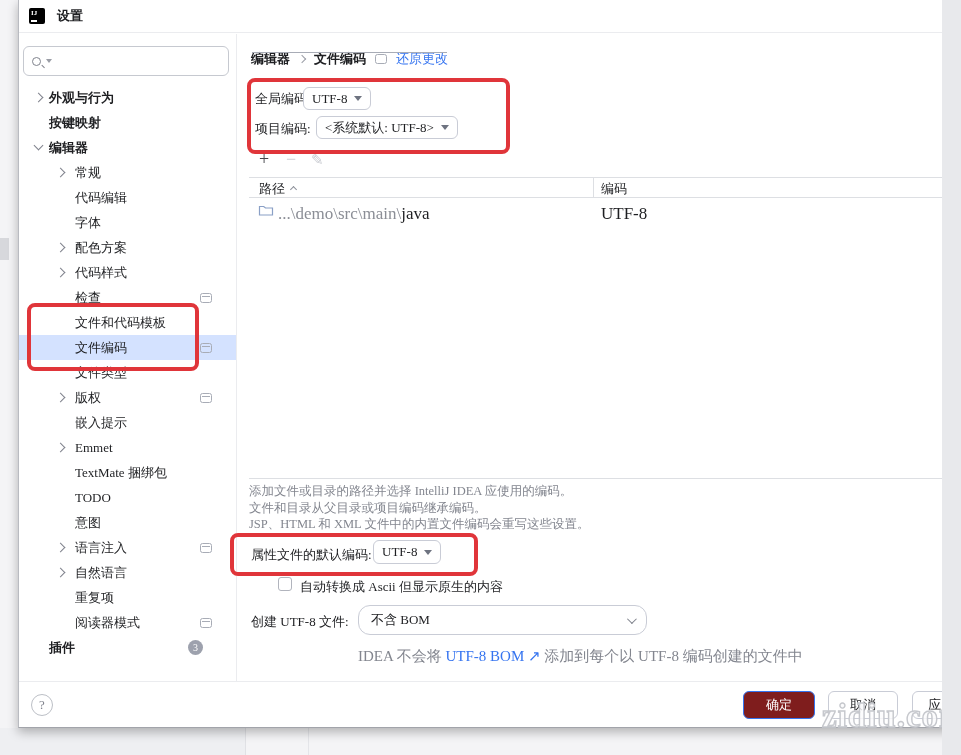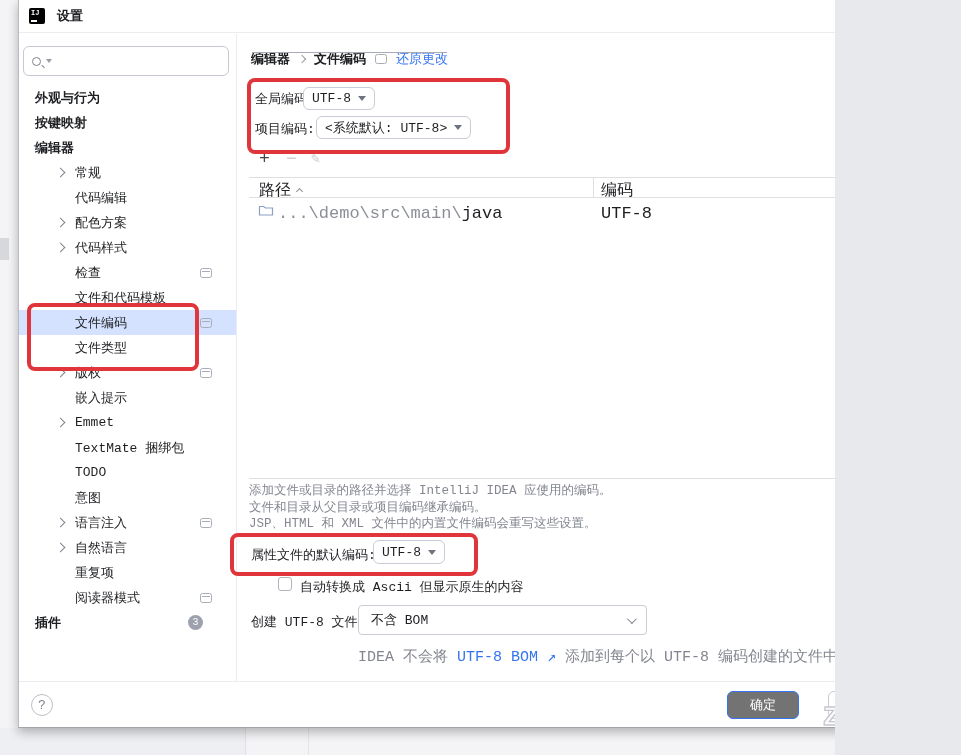--- a/index.html
+++ b/index.html
@@ -1,18 +1,18 @@
 <!DOCTYPE html>
 <html><head>
 <meta charset="utf-8">
 <style>
   * { margin:0; padding:0; box-sizing:border-box; }
   body { background:#e8e9ec; font-family:"Liberation Sans", sans-serif; }
-  .screen { position:relative; width:835px; height:755px; overflow:hidden;
-            background:#f4f4f6; font-family:Liberation Mono, monospace; }
+  .screen { position:relative; width:942px; height:755px; overflow:hidden;
+            background:#f4f4f6; font-family:Liberation Serif, serif; }
 
   
   .bg-tab { position:absolute; left:0; top:238px; width:9px; height:22px; background:#d7d8dc; }
   .bg-bottom-left { position:absolute; left:0; top:728px; width:245px; height:27px; background:#eeeff2; }
   .bg-vline1 { position:absolute; left:245px; top:728px; width:1px; height:27px; background:#e0e1e5; }
   .bg-vline2 { position:absolute; left:308px; top:728px; width:1px; height:27px; background:#e4e5e9; }
 
   
   .dialog { position:absolute; left:18px; top:0; width:943px; height:728px; background:#ffffff;
             border-left:1px solid #b9bbc1; border-bottom:1px solid #a2a4aa;
@@ -35,21 +35,21 @@
 
   .tree { left:0; top:85px; width:217px; }
   .trow { position:relative; height:25px; display:flex; align-items:center; font-size:13px; color:#1e1f22; }
   .trow.sel { background:#d4e2ff; }
   .trow .lbl { white-space:nowrap; }
   .trow.bold .lbl { font-weight:700; }
   .chev { width:7px; height:7px; border-right:1.5px solid #7f828c; border-bottom:1.5px solid #7f828c;
           transform:rotate(-45deg); position:absolute; top:9px; }
   .chev.open { transform:rotate(45deg); top:7px; }
   .chev.l0 { left:16px; } .chev.l1 { left:38px; }
-  .ind0 { padding-left:16px; } .ind1 { padding-left:56px; }
+  .ind0 { padding-left:30px; } .ind1 { padding-left:56px; }
   .scope-icon { position:absolute; right:24px; top:8px; width:12px; height:10px;
                 border:1.2px solid #a8acb6; border-radius:2.5px; }
   .scope-icon::after { content:""; position:absolute; left:1px; right:1px; top:2px; height:1.2px; background:#a8acb6; }
   .badge { position:absolute; left:169px; top:5px; width:15px; height:15px; border-radius:50%;
            background:#9da1ad; color:#fff; font-size:10px; display:flex; align-items:center; justify-content:center; }
   .side-div { left:217px; top:34px; width:1px; height:647px; background:#ebecef; }
 
   
   .breadcrumb { left:232px; top:50px; height:18px; display:flex; align-items:center; gap:9px; font-size:13px; }
   .bc-bold { font-weight:700; color:#1e1f22; }
@@ -65,42 +65,42 @@
 
   .form-label { font-size:13px; color:#1e1f22; white-space:nowrap; }
   .combo { position:absolute; height:23px; border:1px solid #c9ccd6; border-radius:6px; background:#fff;
            display:flex; align-items:center; gap:7px; padding:0 8px; font-size:13px; color:#1e1f22; }
   .tri { width:0; height:0; border-left:4px solid transparent; border-right:4px solid transparent; border-top:5px solid #6e7380; }
 
   .tool { font-size:18px; line-height:18px; }
   .tool.plus { color:#43454a; } .tool.dis { color:#c9cbd1; }
 
   .hline { background:#dddfe3; height:1px; }
-  .th { font-size:16px; color:#1e1f22; }
+  .th { font-size:13px; color:#1e1f22; }
   .sort { display:inline-block; width:5px; height:5px; border-right:1.4px solid #8d909a; border-bottom:1.4px solid #8d909a;
           transform:rotate(-135deg); margin-left:6px; margin-bottom:1px; }
   .cell-path-prefix { color:#8b8e96; } .cell-path-name { color:#1e1f22; }
   .cell { font-size:17px; }
 
   .helptext { font-size:12.5px; color:#83868f; line-height:16.5px; white-space:nowrap; }
 
   .checkbox { width:14px; height:14px; border:1px solid #b1b4bd; border-radius:3px; background:#fff; }
 
-  .bigcombo { left:339px; top:605px; width:289px; height:30px; border:1px solid #c9ccd6; border-radius:4px;
+  .bigcombo { left:339px; top:605px; width:289px; height:30px; border:1px solid #c9ccd6; border-radius:12px;
               background:#fff; display:flex; align-items:center; padding:0 12px; font-size:13px; color:#1e1f22; }
   .bigcombo .bchev { margin-left:auto; width:7px; height:7px; border-right:1.5px solid #7f828c;
                      border-bottom:1.5px solid #7f828c; transform:rotate(45deg) translateY(-2px); }
   .bomnote { left:339px; top:647px; font-size:15px; color:#83868f; white-space:nowrap; }
   .bomnote .lnk { color:#3574f0; }
 
   .footer-div { left:0; top:681px; width:943px; height:1px; background:#ebecef; }
   .help-btn { left:12px; top:694px; width:22px; height:22px; border:1px solid #bcbfc6; border-radius:50%;
               display:flex; align-items:center; justify-content:center; font-size:13px; color:#7f828c; background:#fff; }
   .btn { top:691px; height:28px; border-radius:6px; font-size:13px; display:flex; align-items:center; justify-content:center; }
-  .btn.primary { left:708px; width:72px; background:#737373; color:#fff; border:1px solid #3574f0; }
+  .btn.primary { left:724px; width:72px; background:#7f1d1d; color:#fff; border:1px solid #3574f0; }
   .btn.plain { background:#fff; color:#1e1f22; border:1px solid #c9ccd6; }
   .btn.cancel { left:809px; width:70px; }
   .btn.apply { left:893px; width:72px; }
   .mnemonic { text-decoration:underline; }
 
   .watermark { position:absolute; left:822px; top:698px; z-index:40; font-size:33px; font-weight:700;
                letter-spacing:1px; color:rgba(244,244,246,0.25); -webkit-text-stroke:1.4px #c6c8cd;
                text-shadow:0 0 1px rgba(255,255,255,0.8); pointer-events:none; }
 
   .folder-svg { display:block; }
@@ -141,20 +141,23 @@
       <div class="trow bold">
         <span class="chev l0 open"></span>
         <span class="lbl ind0">编辑器</span>
       </div>
       <div class="trow">
         <span class="chev l1"></span>
         <span class="lbl ind1">常规</span>
       </div>
       <div class="trow">
         <span class="lbl ind1">代码编辑</span>
+      </div>
+      <div class="trow">
+        <span class="lbl ind1">字体</span>
       </div>
       <div class="trow">
         <span class="chev l1"></span>
         <span class="lbl ind1">配色方案</span>
       </div>
       <div class="trow">
         <span class="chev l1"></span>
         <span class="lbl ind1">代码样式</span>
       </div>
       <div class="trow">

